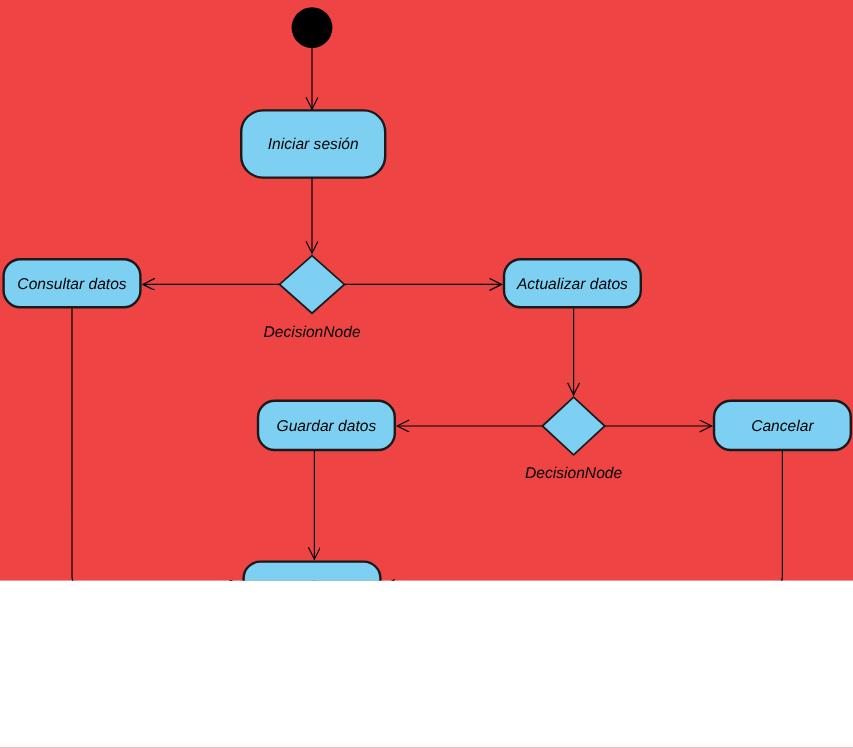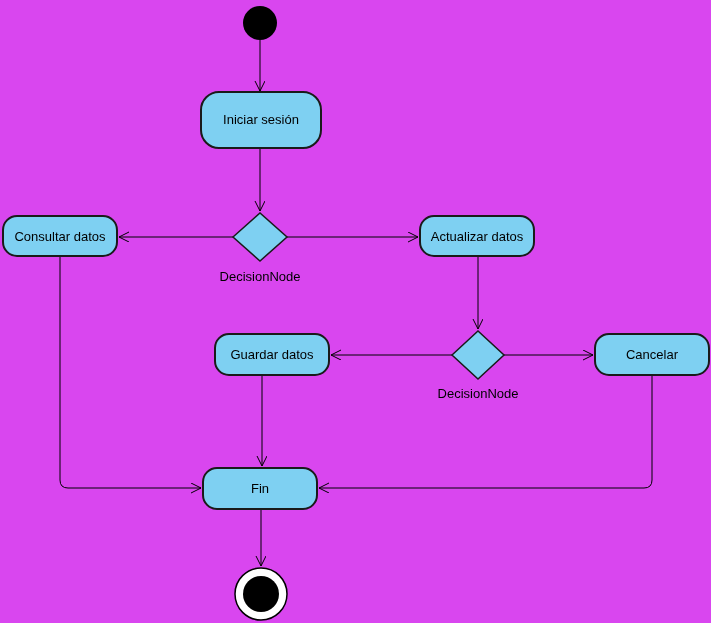--- a/index.html
+++ b/index.html
@@ -1,21 +1,22 @@
 <!DOCTYPE html>
 <html><head>
 <meta charset="utf-8">
 <style>
   html, body { margin: 0; padding: 0; background: #ffffff; }
   .canvas-wrap {
     position: relative;
     width: 711px;
-    height: 623px;
-    background: #d946ef;
+    height: 484px;
+    background: #ef4444;
     font-family: "Liberation Sans", sans-serif;
+    font-style: italic;
   }
   svg { display: block; }
   .action-node {
     stroke: #1a1a1a;
     stroke-width: 2;
   }
   .decision-node {
     stroke: #1a1a1a;
     stroke-width: 1.5;
   }

